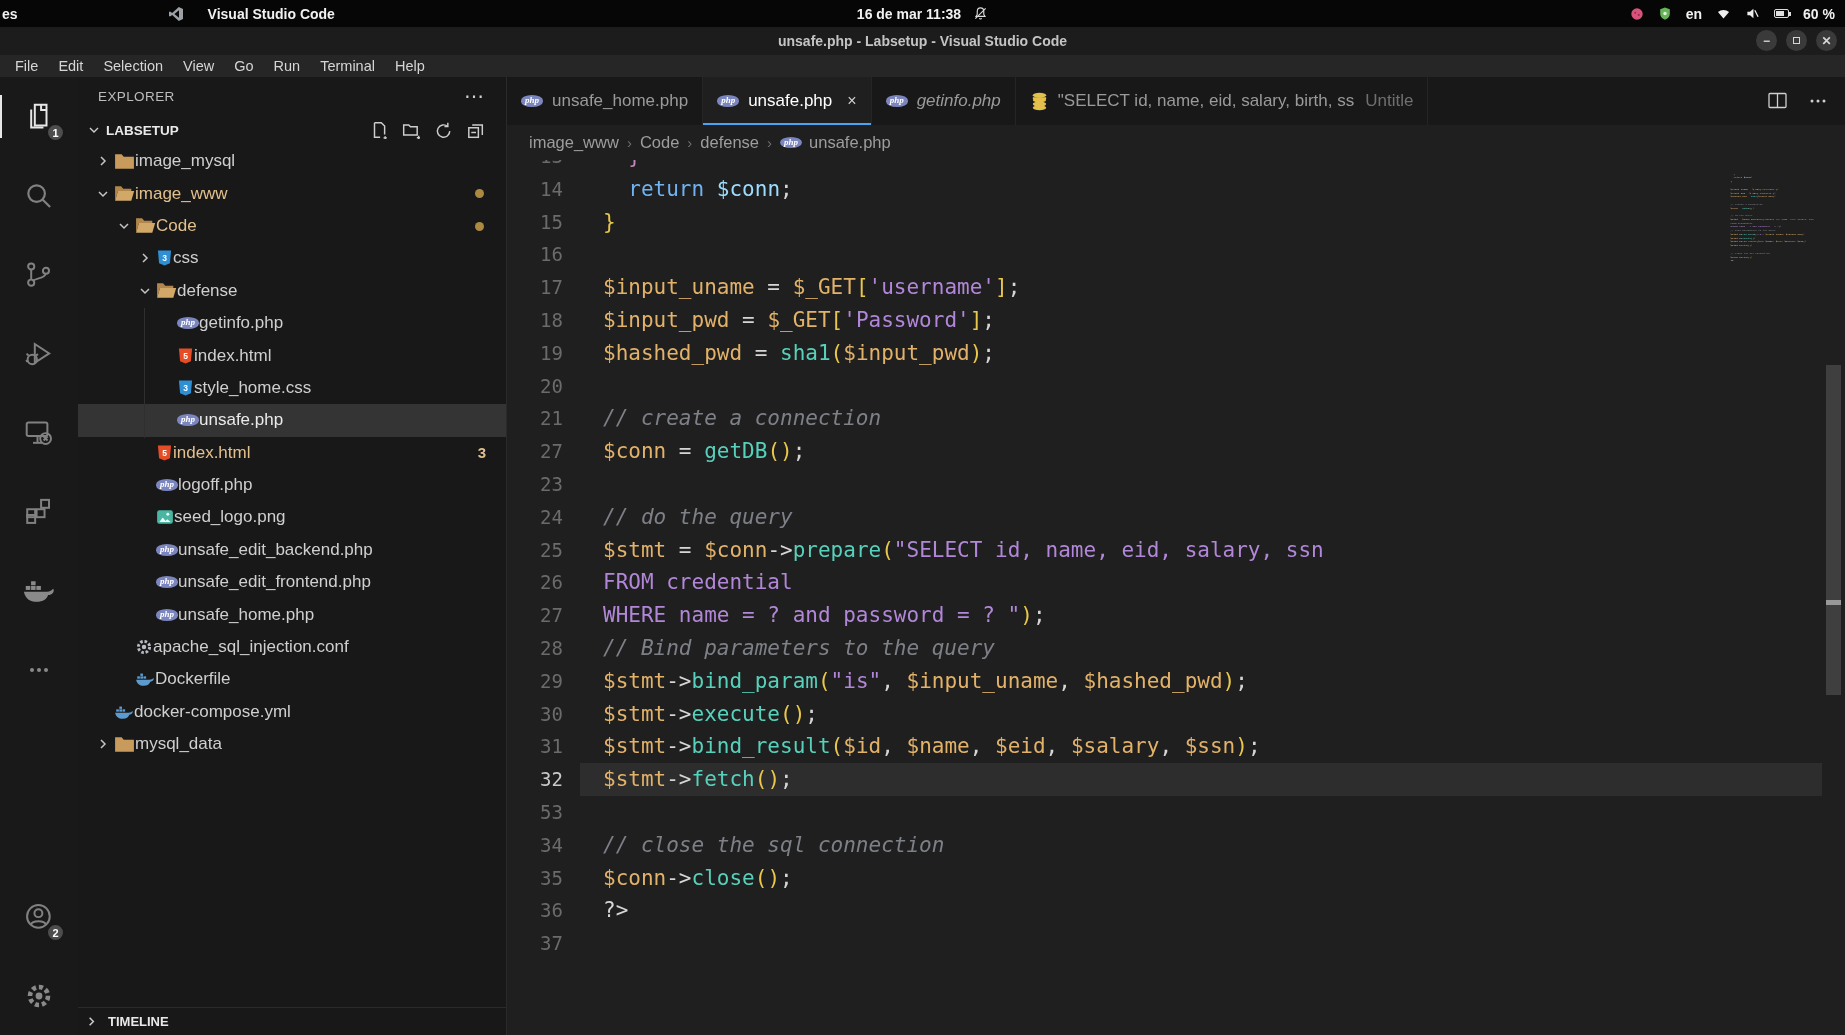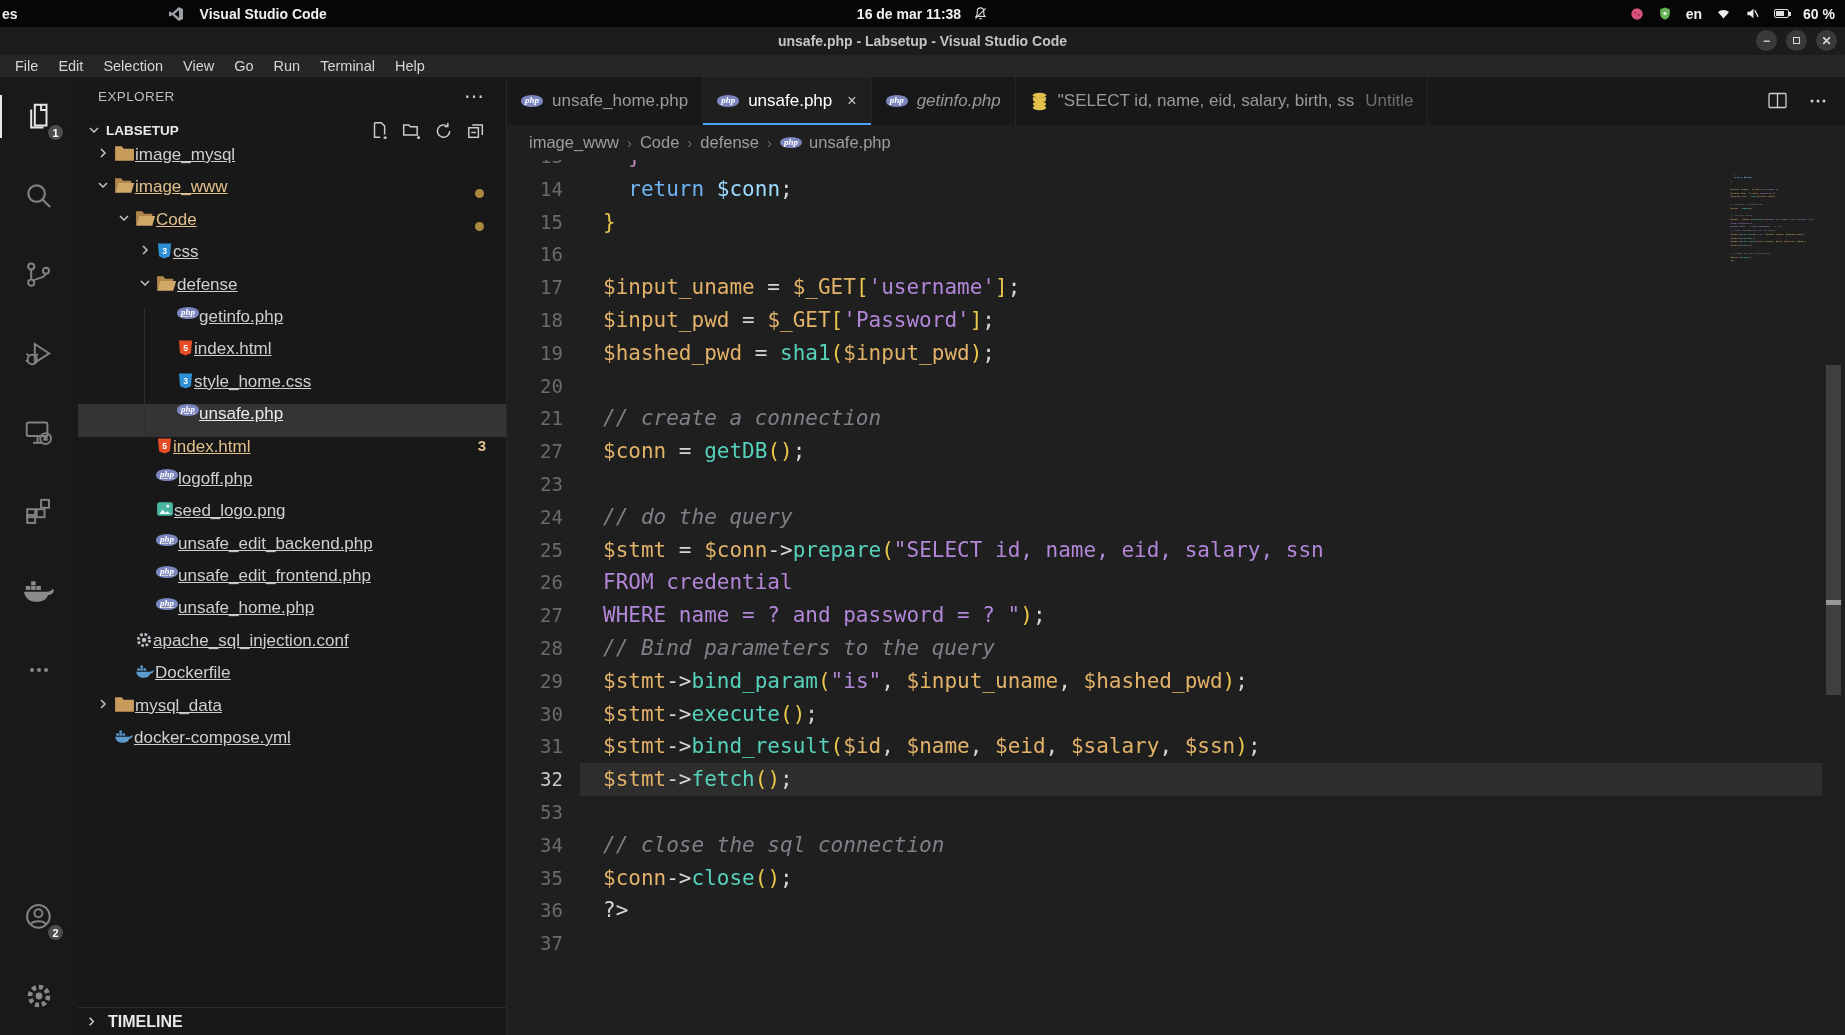--- a/index.html
+++ b/index.html
@@ -4,21 +4,21 @@
 <style>
   * { margin:0; padding:0; box-sizing:border-box; }
   html,body { background:#000; }
   .app { position:relative; width:1845px; height:1035px; overflow:hidden;
          font-family:"Liberation Sans", sans-serif; color:#ccc; background:#a21caf; }
 
   
   .sysbar { position:absolute; top:0; left:0; right:0; height:27px; background:#060606;
             display:flex; align-items:center; color:#f1f1f1; font-size:14px; font-weight:700; }
   .sys-left { display:flex; align-items:center; gap:10px; padding-left:2px; width:600px; }
-  .sys-app  { display:flex; align-items:center; gap:16px; margin-left:140px; }
+  .sys-app  { display:flex; align-items:center; gap:24px; margin-left:140px; }
   .sys-center { flex:1; display:flex; align-items:center; justify-content:center; gap:12px; }
   .sys-right { display:flex; align-items:center; gap:14px; padding-right:10px; width:600px; justify-content:flex-end; font-weight:700;}
   .sys-right .txt { font-weight:700; }
   .batt { position:relative; width:15px; height:9px; border:1px solid #ddd; border-radius:2px; }
   .batt .lvl { position:absolute; left:1px; top:1px; bottom:1px; width:60%; background:#ddd; }
   .batt .nub { position:absolute; right:-3px; top:2px; width:2px; height:4px; background:#ddd; }
 
   
   .titlebar { position:absolute; top:27px; left:0; right:0; height:28px; background:#1c1c1c;
               display:flex; align-items:center; justify-content:center; font-size:14px; font-weight:700; color:#c4c4c4; }
@@ -48,32 +48,32 @@
 
   
   .sidebar { width:429px; background:#181818; position:relative; border-right:1px solid #2a2a2a; overflow:hidden; }
   .sb-header { height:38px; display:flex; align-items:center; padding:0 20px; }
   .sb-header .hdr { font-size:13.5px; letter-spacing:.4px; color:#bdbdbd; }
   .sb-header .more { margin-left:auto; color:#cfcfcf; font-size:20px; letter-spacing:2px; }
   .sb-section { height:30px; display:flex; align-items:center; padding:0 8px; color:#e9e9e9; }
   .sb-section .lbl { font-weight:700; font-size:13.5px; margin-left:4px; }
   .sb-actions { margin-left:auto; display:flex; gap:14px; margin-right:14px; color:#cdcdcd; }
   .tree { position:relative; }
-  .tree-row { position:relative; height:32.4px; display:flex; align-items:flex-start; font-size:17px; color:#cfcfcf;text-decoration:underline; }
+  .tree-row { position:relative; height:32.4px; display:flex; align-items:center; font-size:17px; color:#cfcfcf; }
   .tree-row.selected { background:#343434; color:#eaeaea; }
   .tree-row .chev { width:22px; display:flex; justify-content:center; color:#c5c5c5; flex:0 0 22px;}
   .tree-row.gold { color:#E2C08D; }
   .tree-row .dot { position:absolute; right:22px; top:12px; width:9px; height:9px; border-radius:50%; background:#ab8a3f; }
   .tree-row .badge { position:absolute; right:20px; color:#E2C08D; font-weight:700; font-size:15px; }
   .guide { position:absolute; left:66px; width:1px; background:#2f2f2f; }
   .php-pill { background:#7b85be; color:#fff; border-radius:50%/ 46%; font-style:italic; font-weight:700;
               font-size:9px; padding:1px 4px; line-height:1.1; font-family:"Liberation Serif", serif; }
   .timeline { position:absolute; left:0; right:0; bottom:0; height:28px; border-top:1px solid #2b2b2b;
               display:flex; align-items:center; background:#181818; }
-  .timeline .lbl { font-weight:700; font-size:16px; color:#e9e9e9; margin-left:4px; }
+  .timeline .lbl { font-weight:700; font-size:13px; color:#e9e9e9; margin-left:4px; }
   .timeline .chev { width:26px; display:flex; justify-content:center; color:#cccccc; }
 
   
   .editor { flex:1; position:relative; background:#1f1f1f; overflow:hidden; }
   .tabstrip { height:48px; background:#181818; display:flex; align-items:stretch; position:relative; }
   .tab { display:flex; align-items:center; gap:9px; padding:0 14px; border-right:1px solid #252525;
          font-size:17px; color:#9a9a9a; background:#181818; position:relative; white-space:nowrap; }
   .tab.active { background:#1f1f1f; color:#fff; }
   .tab.active::after { content:""; position:absolute; left:0; right:0; bottom:0; height:2px; background:#4aa3f5; }
   .tab.preview .lbl { font-style:italic; }
@@ -503,46 +503,46 @@
                   <rect x="2" y="4.6" width="2.4" height="2.1"></rect>
                   <rect x="4.8" y="4.6" width="2.4" height="2.1"></rect>
                   <rect x="7.6" y="4.6" width="2.4" height="2.1"></rect>
                   <rect x="4.8" y="2.1" width="2.4" height="2.1"></rect>
                   <path d="M1 7.6h12.2c1.5 0 2.6-.6 3.2-1.5.5.3.6 1.1.1 1.9-.7 1.1-1.7 1.4-2.7 1.4-.6 2.1-2.7 3.6-6 3.6-3.6 0-6-1.8-6.8-5.4z"></path>
                 </g>
               </svg>
             </span>
             <span class="lbl">Dockerfile</span>
           </div>
-          <div class="tree-row" style="padding-left: 14px;">
-            <span class="chev">
-              <svg class="icon" width="16" height="16" viewBox="0 0 16 16" fill="none" stroke="currentColor" stroke-width="1.3">
-                <polyline points="6,4 10,8 6,12" stroke-width="1.5"></polyline>
-              </svg>
-            </span>
-            <span class="ficon-wrap" style="display: inline-flex; align-items: center;">
-              <svg class="icon" width="21" height="17" viewBox="0 0 16 13">
-                <path fill="#c89a5b" d="M.8 1h5l1.6 1.8h7.8V12H.8V1z"></path>
-              </svg>
-            </span>
-            <span class="lbl">mysql_data</span>
-          </div>
           <div class="tree-row" style="padding-left: 36px;">
             <span class="ficon-wrap" style="display: inline-flex; align-items: center;">
               <svg class="icon" width="20" height="16" viewBox="0 0 18 14">
                 <g fill="#5b9bd0">
                   <rect x="2" y="4.6" width="2.4" height="2.1"></rect>
                   <rect x="4.8" y="4.6" width="2.4" height="2.1"></rect>
                   <rect x="7.6" y="4.6" width="2.4" height="2.1"></rect>
                   <rect x="4.8" y="2.1" width="2.4" height="2.1"></rect>
                   <path d="M1 7.6h12.2c1.5 0 2.6-.6 3.2-1.5.5.3.6 1.1.1 1.9-.7 1.1-1.7 1.4-2.7 1.4-.6 2.1-2.7 3.6-6 3.6-3.6 0-6-1.8-6.8-5.4z"></path>
                 </g>
               </svg>
             </span>
             <span class="lbl">docker-compose.yml</span>
+          </div>
+          <div class="tree-row" style="padding-left: 14px;">
+            <span class="chev">
+              <svg class="icon" width="16" height="16" viewBox="0 0 16 16" fill="none" stroke="currentColor" stroke-width="1.3">
+                <polyline points="6,4 10,8 6,12" stroke-width="1.5"></polyline>
+              </svg>
+            </span>
+            <span class="ficon-wrap" style="display: inline-flex; align-items: center;">
+              <svg class="icon" width="21" height="17" viewBox="0 0 16 13">
+                <path fill="#c89a5b" d="M.8 1h5l1.6 1.8h7.8V12H.8V1z"></path>
+              </svg>
+            </span>
+            <span class="lbl">mysql_data</span>
           </div>
         </div>
       <div class="guide" style="top:231px; height:130px;"></div>
       <div class="timeline">
         <span class="chev">
             <svg class="icon" width="15" height="15" viewBox="0 0 16 16">
               <polyline points="6,4 10,8 6,12" fill="none" stroke="#cccccc" stroke-width="1.6"></polyline>
             </svg>
           </span>
         <span class="lbl">TIMELINE</span>

